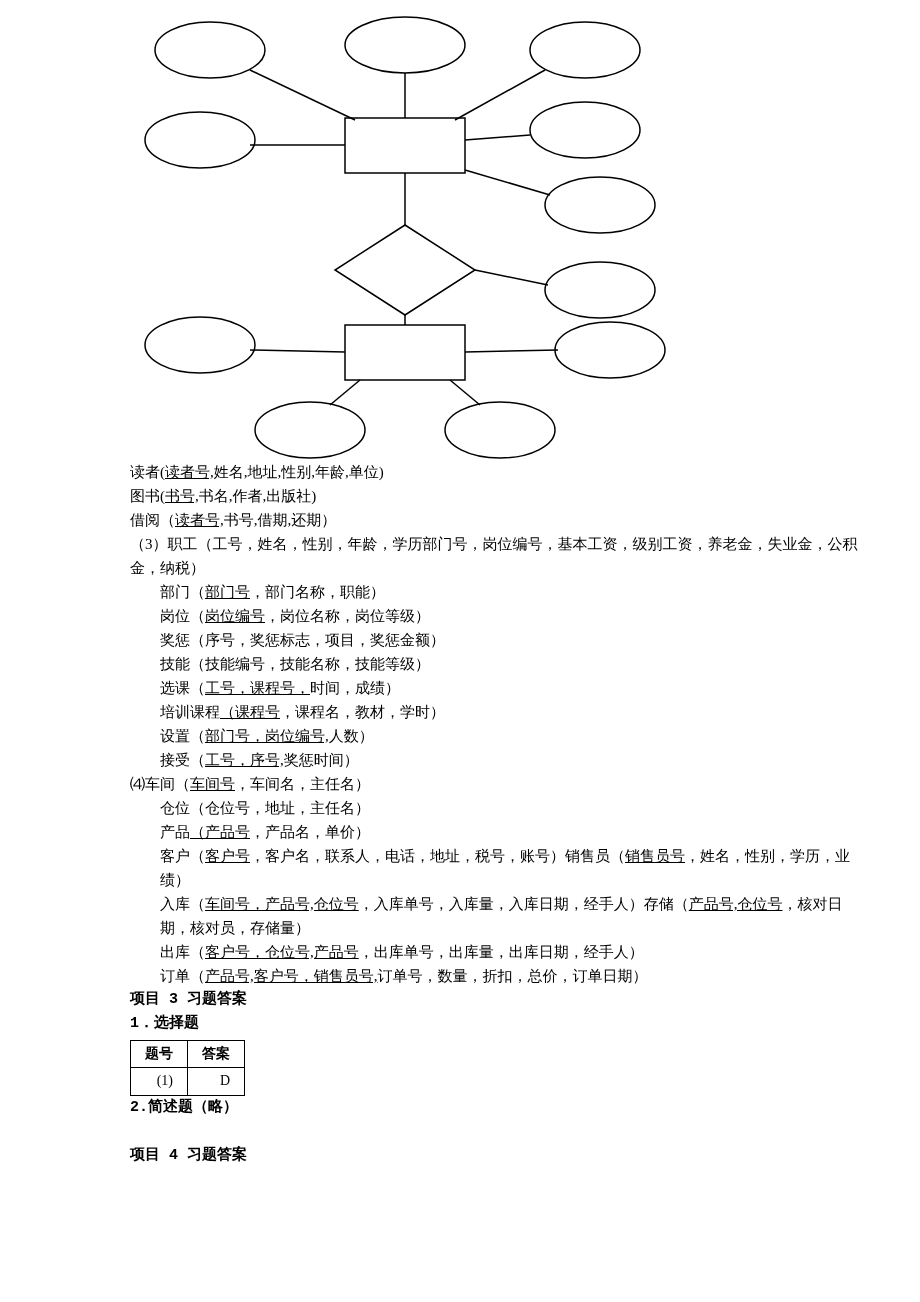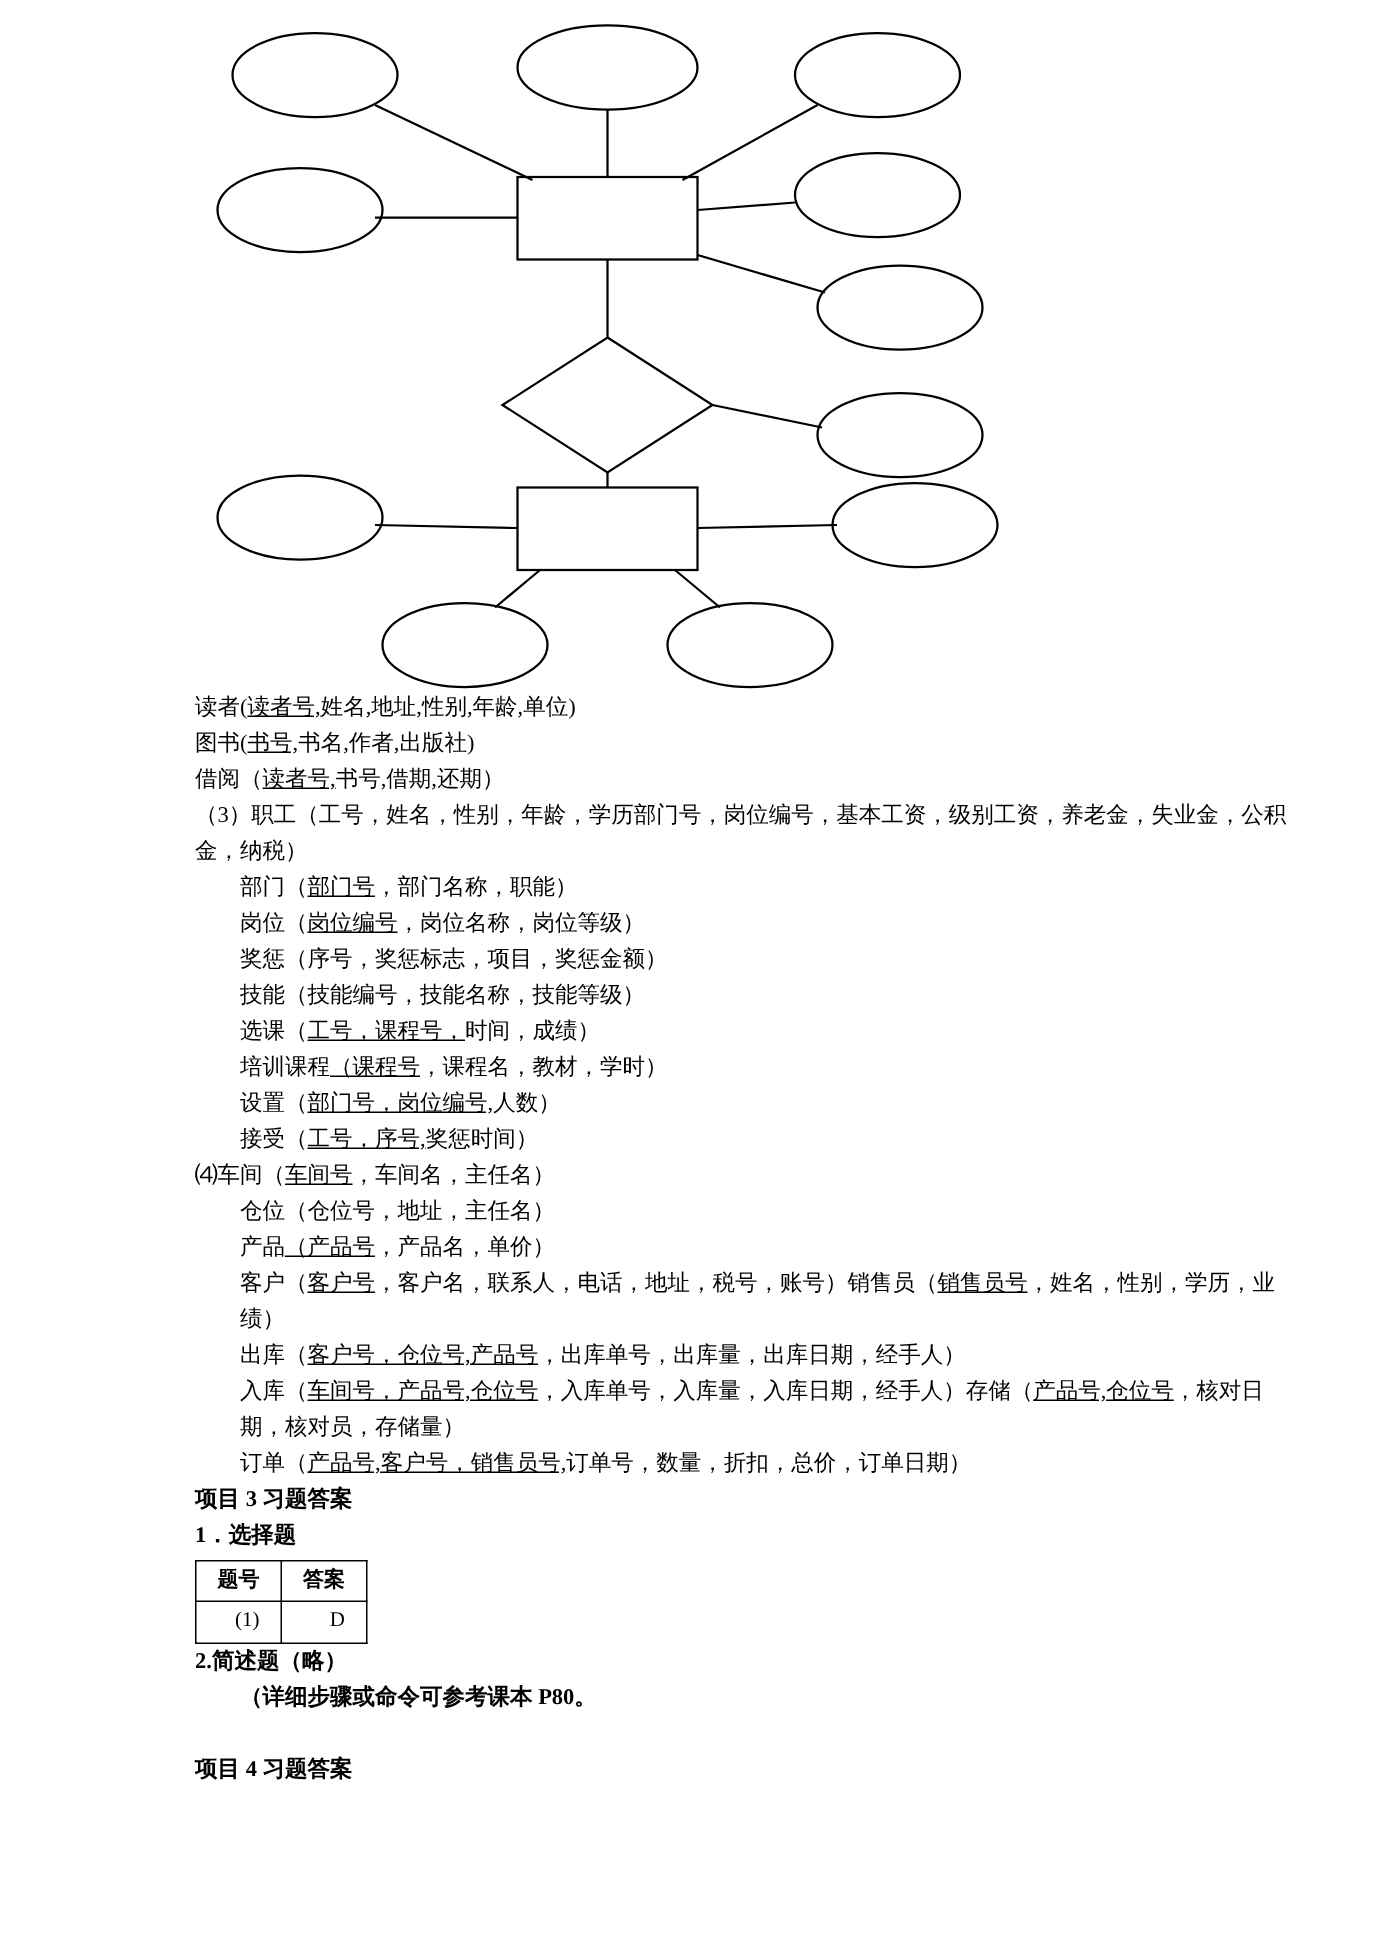--- a/index.html
+++ b/index.html
@@ -26,21 +26,21 @@
     top: 0;
     left: 0;
   }
   .content {
     padding-left: 130px;
     padding-right: 60px;
   }
   .line { margin: 0; }
   .indent1 { padding-left: 2em; }
   .u { text-decoration: underline; }
-  .bold { font-weight: bold; font-family: Liberation Serif, serif; }
+  .bold { font-weight: bold; font-family: Liberation Mono, monospace; }
   table.ans {
     border-collapse: collapse;
     margin-top: 4px;
     margin-left: 0;
   }
   table.ans th, table.ans td {
     border: 1px solid #000;
     padding: 2px 14px;
     text-align: right;
     font-size: 14px;
@@ -131,24 +131,24 @@
       <span>⑷车间</span>（<span class="u">车间号</span><span>，车间名，主任名）</span>
     </p>
     <p class="line indent1">仓位（仓位号，地址，主任名）</p>
     <p class="line indent1">
       <span>产品</span><span class="u">（产品号</span><span>，产品名，单价）</span>
     </p>
     <p class="line indent1">
       <span>客户</span>（<span class="u">客户号</span><span>，客户名，联系人，电话，地址，税号，账号）销售员（</span><span class="u">销售员号</span><span>，姓名，性别，学历，业绩）</span>
     </p>
     <p class="line indent1">
-      <span>出库</span>（<span class="u">客户号，仓位号,产品号</span><span>，出库单号，出库量，出库日期，经手人）</span>
+      <span>入库</span>（<span class="u">车间号，产品号,仓位号</span><span>，入库单号，入库量，入库日期，经手人）存储（</span><span class="u">产品号,仓位号</span><span>，核对日期，核对员，存储量）</span>
     </p>
     <p class="line indent1">
-      <span>入库</span>（<span class="u">车间号，产品号,仓位号</span><span>，入库单号，入库量，入库日期，经手人）存储（</span><span class="u">产品号,仓位号</span><span>，核对日期，核对员，存储量）</span>
+      <span>出库</span>（<span class="u">客户号，仓位号,产品号</span><span>，出库单号，出库量，出库日期，经手人）</span>
     </p>
     <p class="line indent1">
       <span>订单</span>（<span class="u">产品号,客户号，销售员号,</span><span>订单号，数量，折扣，总价，订单日期）</span>
     </p>
 
     <p class="line bold">项目 3 习题答案</p>
     <p class="line bold">1．选择题</p>
 
     <table class="ans">
       <tbody>
@@ -157,18 +157,17 @@
         <th>答案</th>
       </tr>
       <tr>
         <td>(1)</td>
         <td>D</td>
       </tr>
     </tbody>
       </table>
 
     <p class="line bold">2.简述题（略）</p>
-    <p class="line bold indent1">（详细步骤或命令可参考课本 P80。</p>
 
     <p class="line bold" style="margin-top:24px;">项目 4 习题答案</p>
 
   </div>
 </div>
 
 </body></html>

